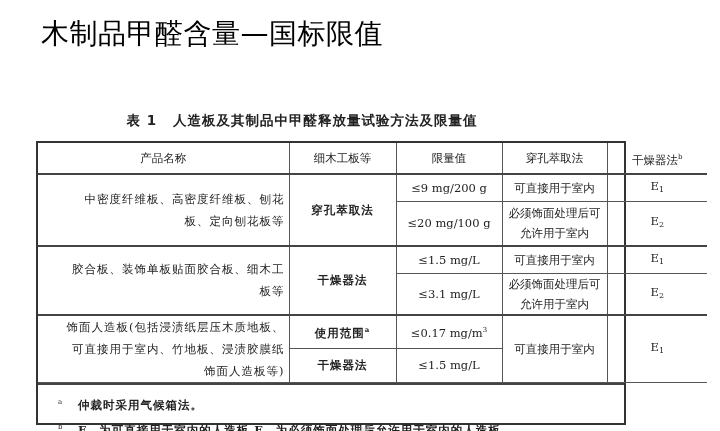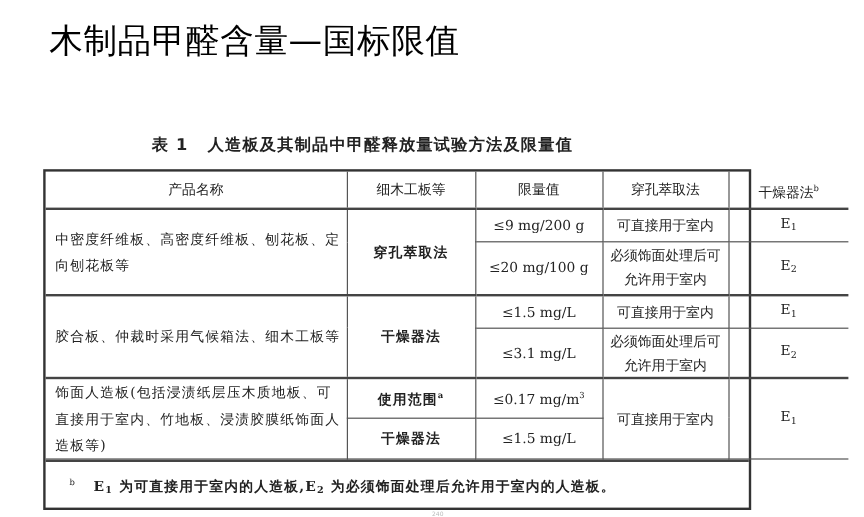--- a/index.html
+++ b/index.html
@@ -13,21 +13,21 @@
   .tbl-wrap { position: absolute; left: 36px; top: 141px; width: 590px; height: 284px;
               border: 2px solid #333; box-sizing: border-box; }
   table.main { border-collapse: collapse; width: 669px; table-layout: fixed;
                font-family: "DejaVu Serif", "Liberation Serif", serif; font-size: 11.5px; color: #222; }
   table.main td, table.main th { border: 1px solid #555; text-align: center; vertical-align: middle;
                                  padding: 0 4px; line-height: 22px; font-weight: normal; }
   table.main tr:first-child th { border-top: none; }
   table.main tr td:first-child, table.main tr th:first-child { border-left: none; }
   table.main tr td:last-child, table.main tr th:last-child { border-right: none; }
   table.main th { height: 30px; }
-  table.main td.product { text-align: left; padding-left: 8px; letter-spacing: 1px; line-height: 22px; }
+  table.main td.product { text-align: right; padding-left: 26px; letter-spacing: 1px; line-height: 22px; }
   table.main td.method { font-weight: bold; letter-spacing: 1px; }
   table.main .sep-thick td { border-top: 2px solid #444; }
   sub { font-size: 8px; vertical-align: -2px; }
   sup { font-size: 7px; vertical-align: 5px; }
   .notes { padding: 6px 0 0 20px; font-family: "DejaVu Serif", "Liberation Serif", serif; font-size: 11.5px;
            color: #222; border-top: 2px solid #444; }
   .note { line-height: 22px; white-space: nowrap; }
   .note .mark { display: inline-block; width: 20px; font-size: 7px; vertical-align: 5px; }
   .note .txt { font-weight: bold; letter-spacing: 1px; }
   .page-num { position: absolute; left: 360px; top: 426px; font-size: 5px; color: #bbb; }
@@ -66,21 +66,21 @@
       <td>可直接用于室内</td>
       <td><span>E</span><sub>1</sub></td>
     </tr>
     <tr style="height:44px">
       <td>≤20 mg/100 g</td>
       <td style="line-height:20px">必须饰面处理后可允许用于室内</td>
       <td><span>E</span><sub>2</sub></td>
     </tr>
 
     <tr class="sep-thick" style="height:25px">
-      <td class="product" rowspan="2">胶合板、仲裁时采用气候箱法、细木工板等</td>
+      <td class="product" rowspan="2">胶合板、装饰单板贴面胶合板、细木工板等</td>
       <td class="method" rowspan="2">干燥器法</td>
       <td>≤1.5 mg/L</td>
       <td>可直接用于室内</td>
       <td><span>E</span><sub>1</sub></td>
     </tr>
     <tr style="height:40px">
       <td>≤3.1 mg/L</td>
       <td style="line-height:20px">必须饰面处理后可允许用于室内</td>
       <td><span>E</span><sub>2</sub></td>
     </tr>
@@ -94,18 +94,21 @@
     </tr>
     <tr style="height:32px">
       <td class="method">干燥器法</td>
       <td>≤1.5 mg/L</td>
     </tr>
   </tbody>
     </table>
 
   <div class="notes">
     <div class="note">
+      <span class="mark">a</span><span class="txt">仲裁时采用气候箱法。</span>
+    </div>
+    <div class="note">
       <span class="mark">b</span><span class="txt"><span>E</span><sub>1</sub><span> 为可直接用于室内的人造板,</span><span>E</span><sub>2</sub><span> 为必须饰面处理后允许用于室内的人造板。</span></span>
     </div>
   </div>
 </div>
 
 <div class="page-num">240</div>
 
 </body></html>

